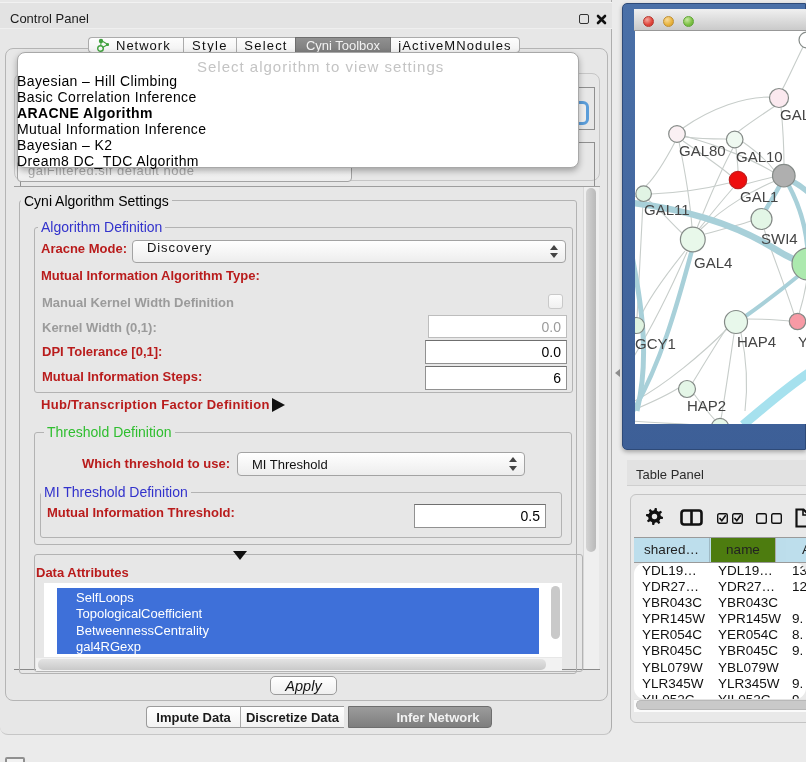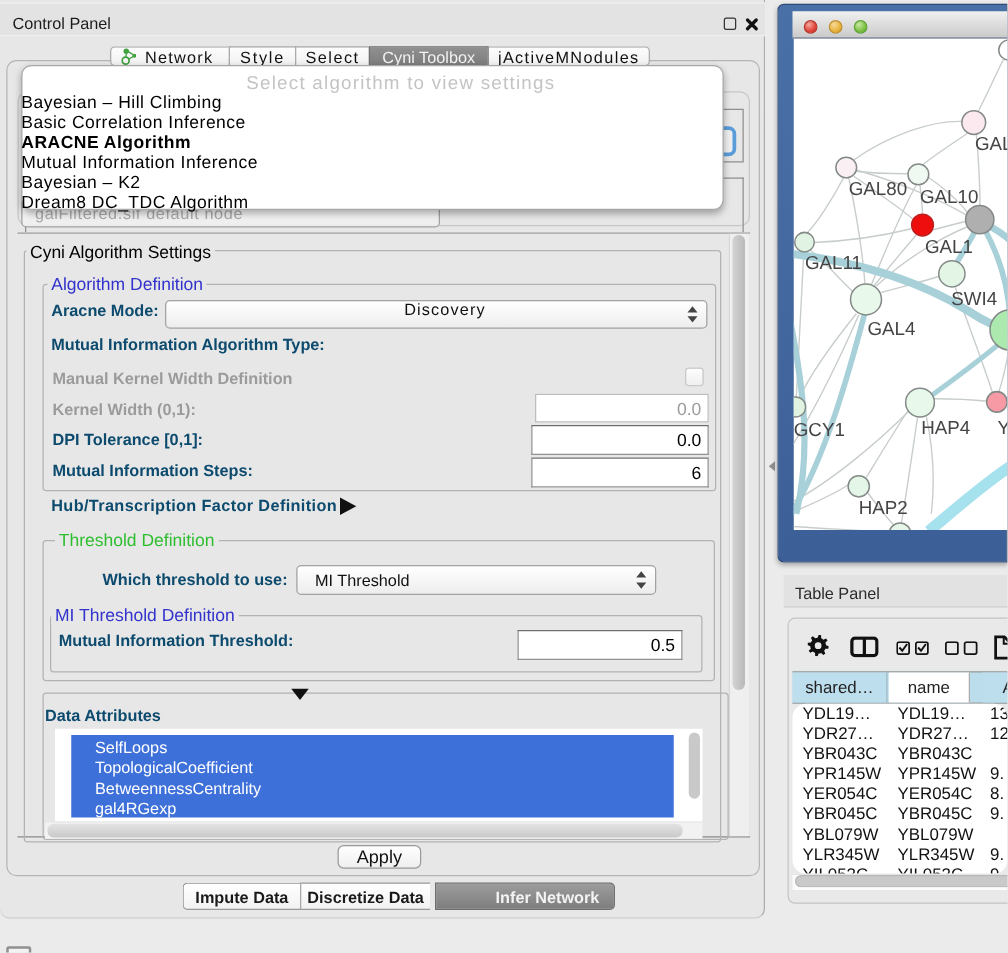--- a/index.html
+++ b/index.html
@@ -12,21 +12,21 @@
 #cptitle { left:10px; top:11px; font-size:13px; color:#1c1c1c; }
 #cpfloat { left:579px; top:14px; width:10px; height:10px; border:1.5px solid #333; border-radius:2px; }
 
 .tab { top:37px; height:16px; border:1px solid #ABABAB; background:linear-gradient(#FDFDFD,#F1F1F1); font-size:13px; color:#111; text-align:center; line-height:15px; }
 .tabsel { background:linear-gradient(#909090,#7B7B7B); color:#F2F2F2; border-color:#6E6E6E; height:17px; }
 
 #viewport { left:14px; top:186px; width:586px; height:484px; border-top:1px solid #9E9E9E; border-bottom:1px solid #8A8A8A; background:#E7E7E7; }
 
 .gbox { border:1px solid #B3B3B3; border-radius:3px; }
 .gtitle { font-size:14px; font-weight:normal; background:#E7E7E7; padding:0 3px; }
-.lab { font-size:13px; font-weight:bold; color:#0c4a6e; }
+.lab { font-size:13px; font-weight:bold; color:#b91c1c; }
 .dis { color:#9B9B9B; }
 .combo { border:1px solid #A3A3A3; border-radius:4px; background:linear-gradient(#FFFFFF,#EDEDED); font-size:13px; color:#111; }
 .combo .arr { position:absolute; right:7px; width:0; height:0; border-left:4px solid transparent; border-right:4px solid transparent; }
 .arrup { top:4px; border-bottom:5px solid #444; }
 .arrdn { bottom:4px; border-top:5px solid #444; }
 .tfield { background:#fff; border:1px solid #919191; border-top-color:#6F6F6F; font-size:14px; color:#000; text-align:right; padding-right:5px; }
 
 #popup { left:17px; top:52px; width:562px; height:116px; background:#fff; border:1px solid #A8A8A8; border-radius:8px; box-shadow:0 3px 6px rgba(0,0,0,0.3); z-index:50; font-size:13px; }
 #popup .it { position:absolute; left:-1px; font-size:14px; letter-spacing:0.4px; }
 
@@ -90,21 +90,21 @@
   <div class="abs" style="left:583px;top:187px;width:16px;height:482px;background:#EFEFEF;border-left:1px solid #D8D8D8;"></div>
   <div class="abs" style="left:586px;top:188px;width:10px;height:364px;background:linear-gradient(90deg,#D3D3D3,#B9B9B9);border-radius:5px;"></div>
 
   <div class="abs gbox" style="left:19px;top:200px;width:558px;height:474px;"></div>
   <div class="abs gtitle" style="left:21px;top:193px;">Cyni Algorithm Settings</div>
 
   <div class="abs gbox" style="left:34px;top:227px;width:539px;height:166px;"></div>
   <div class="abs gtitle" style="left:38px;top:219px;color:#3232CC;">Algorithm Definition</div>
 
   <div class="abs lab" style="left:41px;top:241px;">Aracne Mode:</div>
-  <div class="abs combo" style="left:132px;top:240px;width:434px;height:23px;line-height:14px;padding-left:14px;letter-spacing:0.9px;text-align:center;">Discovery<i class="arr arrup"></i><i class="arr arrdn"></i></div>
+  <div class="abs combo" style="left:132px;top:240px;width:434px;height:23px;line-height:14px;padding-left:14px;letter-spacing:0.9px;">Discovery<i class="arr arrup"></i><i class="arr arrdn"></i></div>
   <div class="abs lab" style="left:41px;top:268px;">Mutual Information Algorithm Type:</div>
   <div class="abs lab dis" style="left:42px;top:295px;">Manual Kernel Width Definition</div>
   <div class="abs" style="left:548px;top:294px;width:15px;height:15px;border:1px solid #C9C9C9;border-radius:3px;background:linear-gradient(#FDFDFD,#F0F0F0);"></div>
   <div class="abs lab dis" style="left:42px;top:320px;">Kernel Width (0,1):</div>
   <div class="abs tfield" style="left:428px;top:315px;width:139px;height:23px;line-height:22px;border-color:#BDBDBD;color:#9B9B9B;">0.0</div>
   <div class="abs lab" style="left:42px;top:344px;">DPI Tolerance [0,1]:</div>
   <div class="abs tfield" style="left:425px;top:340px;width:142px;height:24px;line-height:23px;">0.0</div>
   <div class="abs lab" style="left:42px;top:369px;">Mutual Information Steps:</div>
   <div class="abs tfield" style="left:425px;top:366px;width:142px;height:24px;line-height:23px;">6</div>
 
@@ -123,21 +123,21 @@
 
   <div class="abs gbox" style="left:34px;top:554px;width:549px;height:118px;"></div>
   <div class="abs" style="left:233px;top:551px;width:0;height:0;border-left:7px solid transparent;border-right:7px solid transparent;border-top:9px solid #111;"></div>
   <div class="abs lab" style="left:36px;top:565px;">Data Attributes</div>
   <div id="dlist" class="abs"></div>
   <div id="dsel" class="abs">SelfLoops<br>TopologicalCoefficient<br>BetweennessCentrality<br>gal4RGexp</div>
   <div class="abs" style="left:551px;top:586px;width:9px;height:53px;background:#C9C9C9;border-radius:4.5px;"></div>
   <div class="abs" style="left:36px;top:658px;width:526px;height:13px;background:#F2F2F2;"></div>
   <div class="abs" style="left:38px;top:659px;width:508px;height:11px;background:linear-gradient(#E3E3E3,#C9C9C9);border-radius:5px;"></div>
 
-  <div class="abs" style="left:270px;top:676px;width:67px;height:19px;background:linear-gradient(#FFFFFF,#EFEFEF);border:1px solid #9B9B9B;border-radius:5px;font-size:14.5px;color:#111;text-align:center;line-height:18px;">Apply</div>
+  <div class="abs" style="left:270px;top:676px;width:67px;height:19px;background:linear-gradient(#FFFFFF,#EFEFEF);border:1px solid #9B9B9B;border-radius:5px;font-size:14.5px;color:#111;text-align:center;line-height:18px;font-style:italic;">Apply</div>
 
   <div class="abs seg" style="left:146px;width:94px;border-radius:4px 0 0 4px;border-right:none;">Impute Data</div>
   <div class="abs seg" style="left:240px;width:104px;border-left:1px solid #A8A8A8;border-right:none;">Discretize Data</div>
   <div class="abs seg" style="left:348px;width:144px;border-radius:0 4px 4px 0;background:linear-gradient(#9C9C9C,#7E7E7E);color:#F3F3F3;border-color:#6E6E6E;padding-left:36px;">Infer Network</div>
 
   <div class="abs" style="left:615px;top:369px;width:0;height:0;border-top:4px solid transparent;border-bottom:4px solid transparent;border-right:5px solid #8F8F8F;"></div>
 
   <div class="abs" style="left:5px;top:757px;width:20px;height:10px;border:2px solid #909090;border-radius:2px;background:#F2F2F2;"></div>
 
   <div id="netwin" class="abs"></div>
@@ -246,21 +246,21 @@
     <rect x="0.7" y="0.7" width="9.6" height="9.6" rx="1.5" fill="none" stroke="#111" stroke-width="1.4"></rect>
     <rect x="15.7" y="0.7" width="9.6" height="9.6" rx="1.5" fill="none" stroke="#111" stroke-width="1.4"></rect>
   </svg>
   <svg class="abs" style="left:795px;top:508px" width="14" height="20" viewBox="0 0 14 20">
     <path d="M1.5 1.5 L8.5 1.5 L13.5 6.5 L13.5 18.5 L1.5 18.5 Z" fill="none" stroke="#111" stroke-width="2.2"></path>
     <path d="M8 2 L8 7 L13 7" fill="none" stroke="#111" stroke-width="1.6"></path>
   </svg>
 
   <div class="abs" style="left:634px;top:537px;width:172px;height:26px;border-top:1px solid #9A9A9A;border-bottom:1px solid #9A9A9A;background:#BCDDEB;font-size:13.5px;color:#222;"></div>
   <div class="abs" style="left:634px;top:538px;width:76px;height:24px;background:#BDDEEC;border-right:1px solid #9FB9C4;text-align:center;line-height:24px;font-size:13.5px;color:#222;">shared…</div>
-  <div class="abs" style="left:711px;top:538px;width:65px;height:24px;background:#ffffff;border-right:1px solid #ABABAB;text-align:center;line-height:24px;font-size:13.5px;color:#222;">name</div>
+  <div class="abs" style="left:711px;top:538px;width:65px;height:24px;background:#4d7c0f;border-right:1px solid #ABABAB;text-align:center;line-height:24px;font-size:13.5px;color:#222;">name</div>
   <div class="abs" style="left:786px;top:538px;width:20px;height:24px;background:#BDDEEC;line-height:24px;font-size:13.5px;color:#222;overflow:hidden;"><span style="margin-left:16px;">A</span></div>
 
   <div class="abs" style="left:634px;top:563px;width:172px;height:136px;background:#fff;overflow:hidden;font-size:13.5px;color:#111;border-radius:11px;">
     <div style="position:absolute;left:8px;top:0;line-height:16.1px;">YDL19…<br>YDR27…<br>YBR043C<br>YPR145W<br>YER054C<br>YBR045C<br>YBL079W<br>YLR345W<br>YIL052C</div>
     <div style="position:absolute;left:84px;top:0;line-height:16.1px;">YDL19…<br>YDR27…<br>YBR043C<br>YPR145W<br>YER054C<br>YBR045C<br>YBL079W<br>YLR345W<br>YIL052C</div>
     <div style="position:absolute;left:158px;top:0;line-height:16.1px;">13<br>12<br>&nbsp;<br>9.<br>8.<br>9.<br>&nbsp;<br>9.<br>9.</div>
   </div>
 
   <div class="abs" style="left:634px;top:699px;width:172px;height:13px;background:#FBFBFB;border-top:1px solid #E4E4E4;"></div>
   <div class="abs" style="left:636px;top:700px;width:172px;height:10px;background:#C9C9C9;border:1px solid #B8B8B8;border-radius:5px 0 0 5px;border-right:none;"></div>

